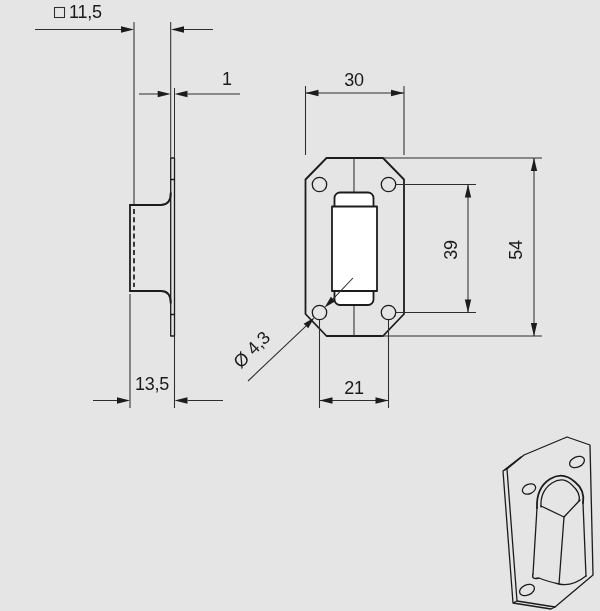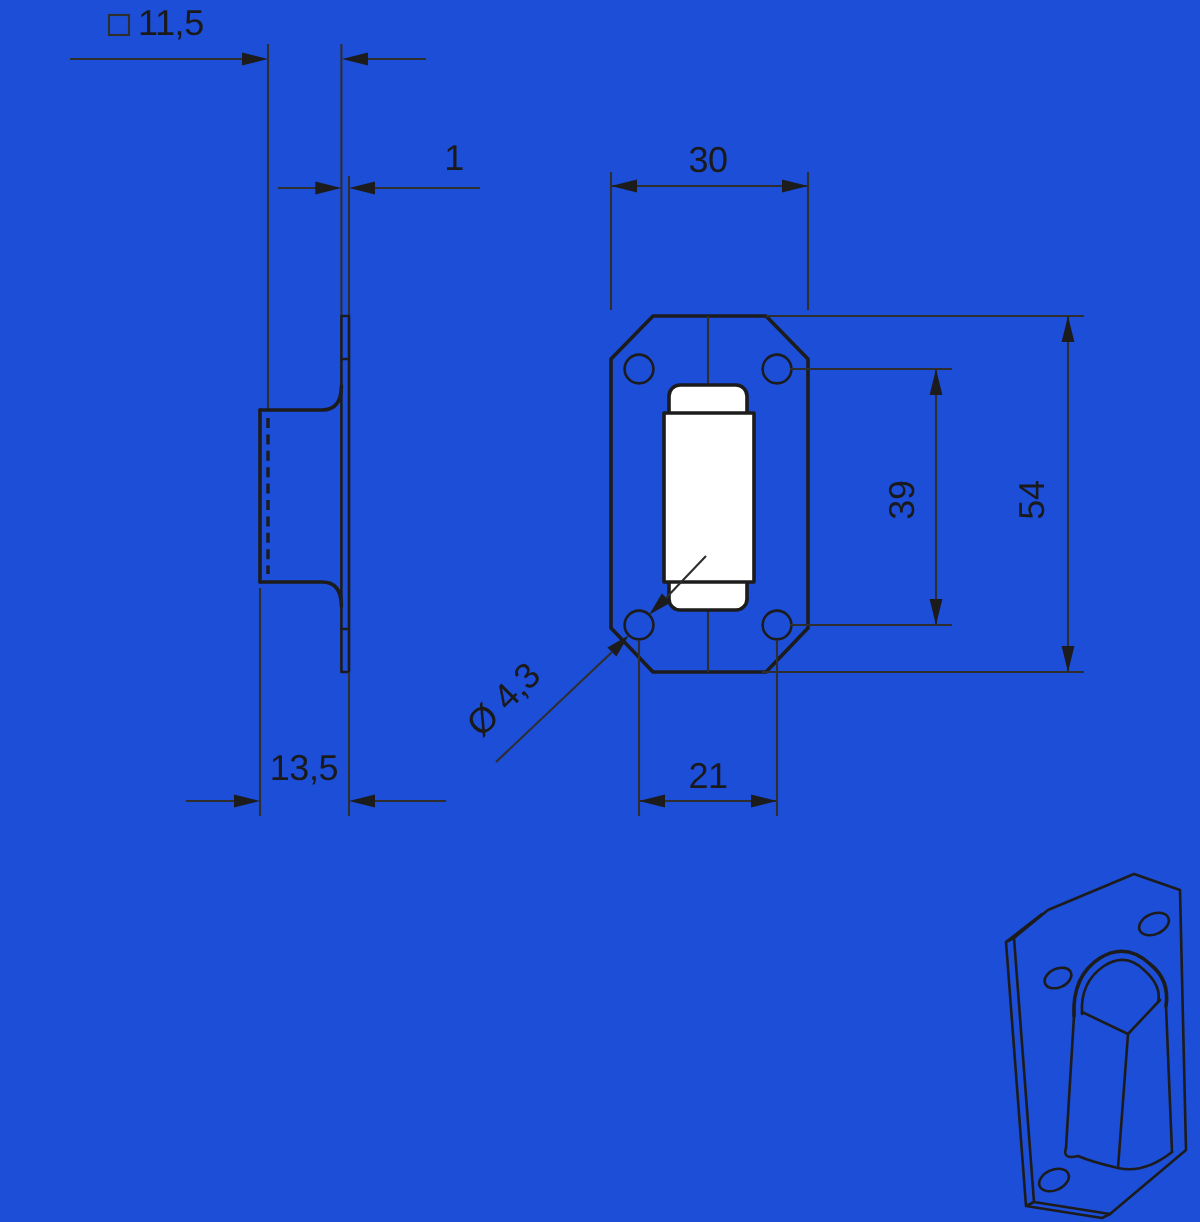--- a/index.html
+++ b/index.html
@@ -1,17 +1,17 @@
 <!DOCTYPE html>
 <html><head>
 <meta charset="utf-8">
 <style>
   html,body{margin:0;padding:0;background:#ffffff;}
   body{width:600px;height:611px;overflow:hidden;font-family:"Liberation Sans",sans-serif;}
-  #stage{position:relative;width:600px;height:611px;background:#1d4ed8;}
+  #stage{position:relative;width:600px;height:611px;background:#e5e5e5;}
   svg{display:block;}
   .part{fill:none;stroke:#1c1c1c;stroke-width:1.8;stroke-linejoin:round;stroke-linecap:round;}
   .part-thin{fill:none;stroke:#1c1c1c;stroke-width:1.3;stroke-linejoin:round;stroke-linecap:round;}
   .hidden-line{fill:none;stroke:#1c1c1c;stroke-width:1.7;stroke-dasharray:5 3.2;}
   .dim{fill:none;stroke:#2e2e2e;stroke-width:1.05;}
   .arrow{fill:#1c1c1c;stroke:none;}
   .dimtext{fill:#1a1a1a;font-size:18px;letter-spacing:-0.2px;}
   .whitefill{fill:#ffffff;stroke:#1c1c1c;stroke-width:1.8;stroke-linejoin:round;}
 </style>
 </head>

